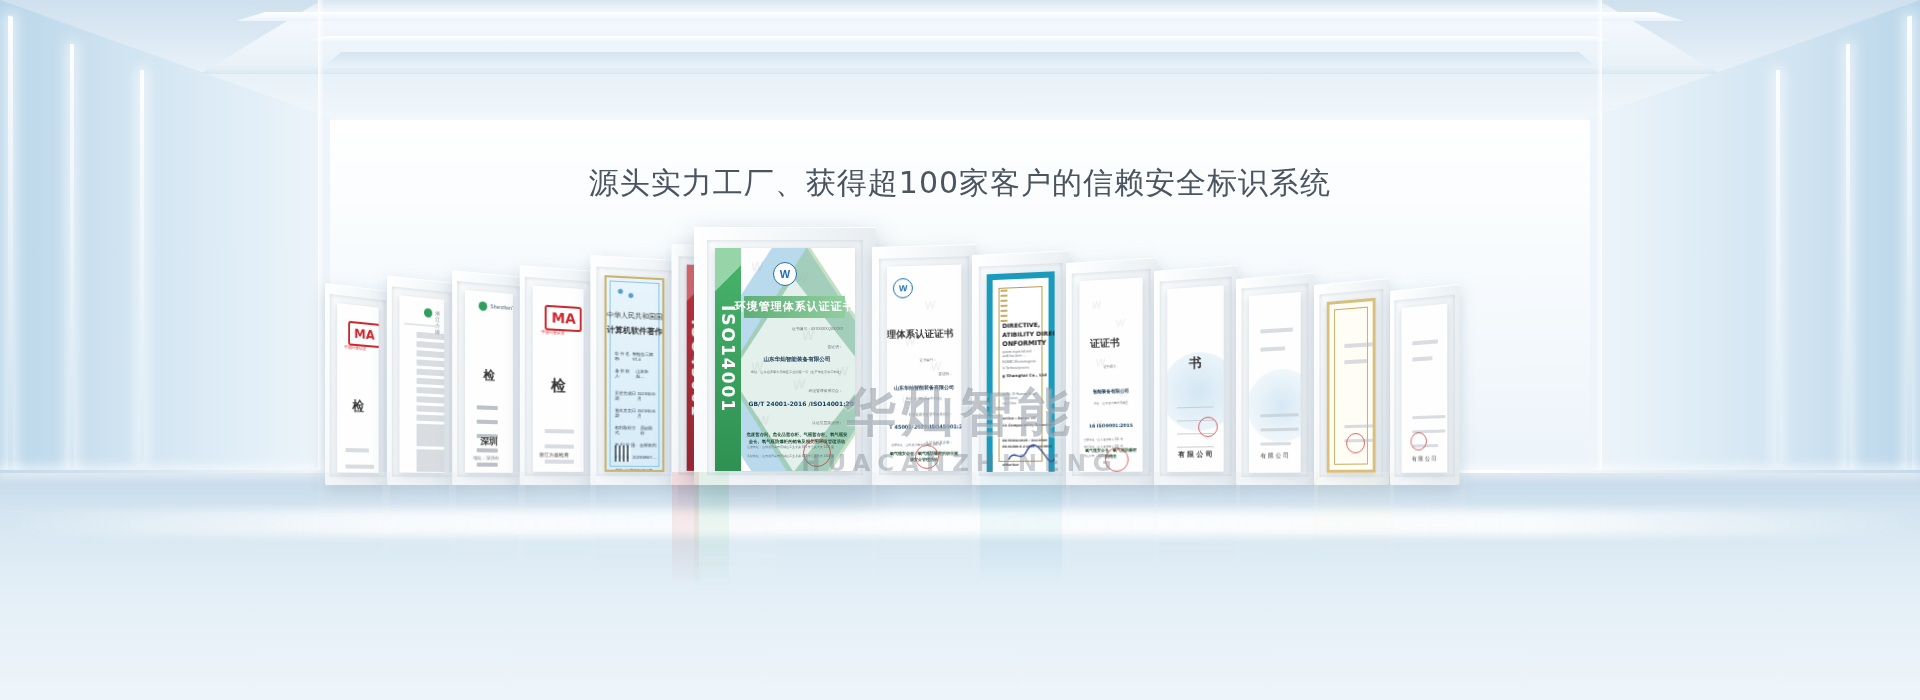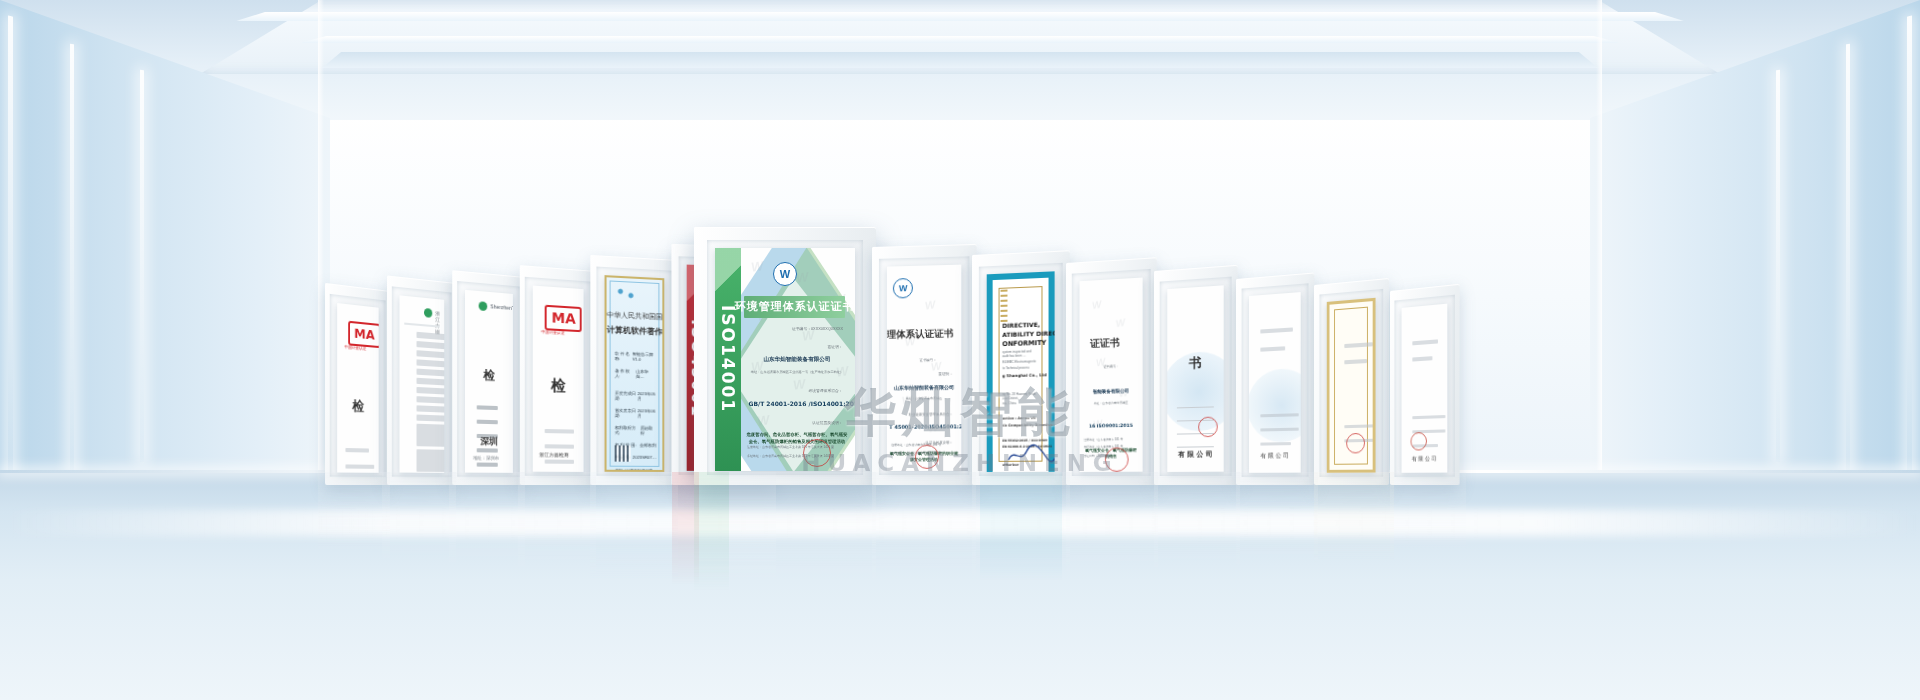--- a/index.html
+++ b/index.html
@@ -156,20 +156,21 @@
   <div class="wall-edge we-l"></div>
   <div class="wall-edge we-r"></div>
 
   <div class="floor">
     
     
   </div>
   <div class="floor-line"></div>
   <div class="floor-glow"></div>
 
+  <div class="subhead">源头实力工厂、获得超100家客户的信赖安全标识系统</div>
 
   <div class="rack">
 
     <div class="cell" style="left:318px;width:72px;height:194px;transform:perspective(900px) rotateY(30deg);transform-origin:right bottom;">
       <div class="inner">
         <div class="cert">
           <div class="maMark" style="left:12px;top:16px;width:32px;height:20px;font-size:13px;">MA</div>
           <div class="minitxt" style="left:8px;top:39px;font-size:4px;color:#d3262c;">中国计量认证</div>
           <div class="cnline" style="left:0;right:0;top:90px;text-align:center;font-size:13px;font-weight:bold;">检</div>
           <div class="blk" style="left:9px;top:140px;width:26px;height:4px;"></div>

